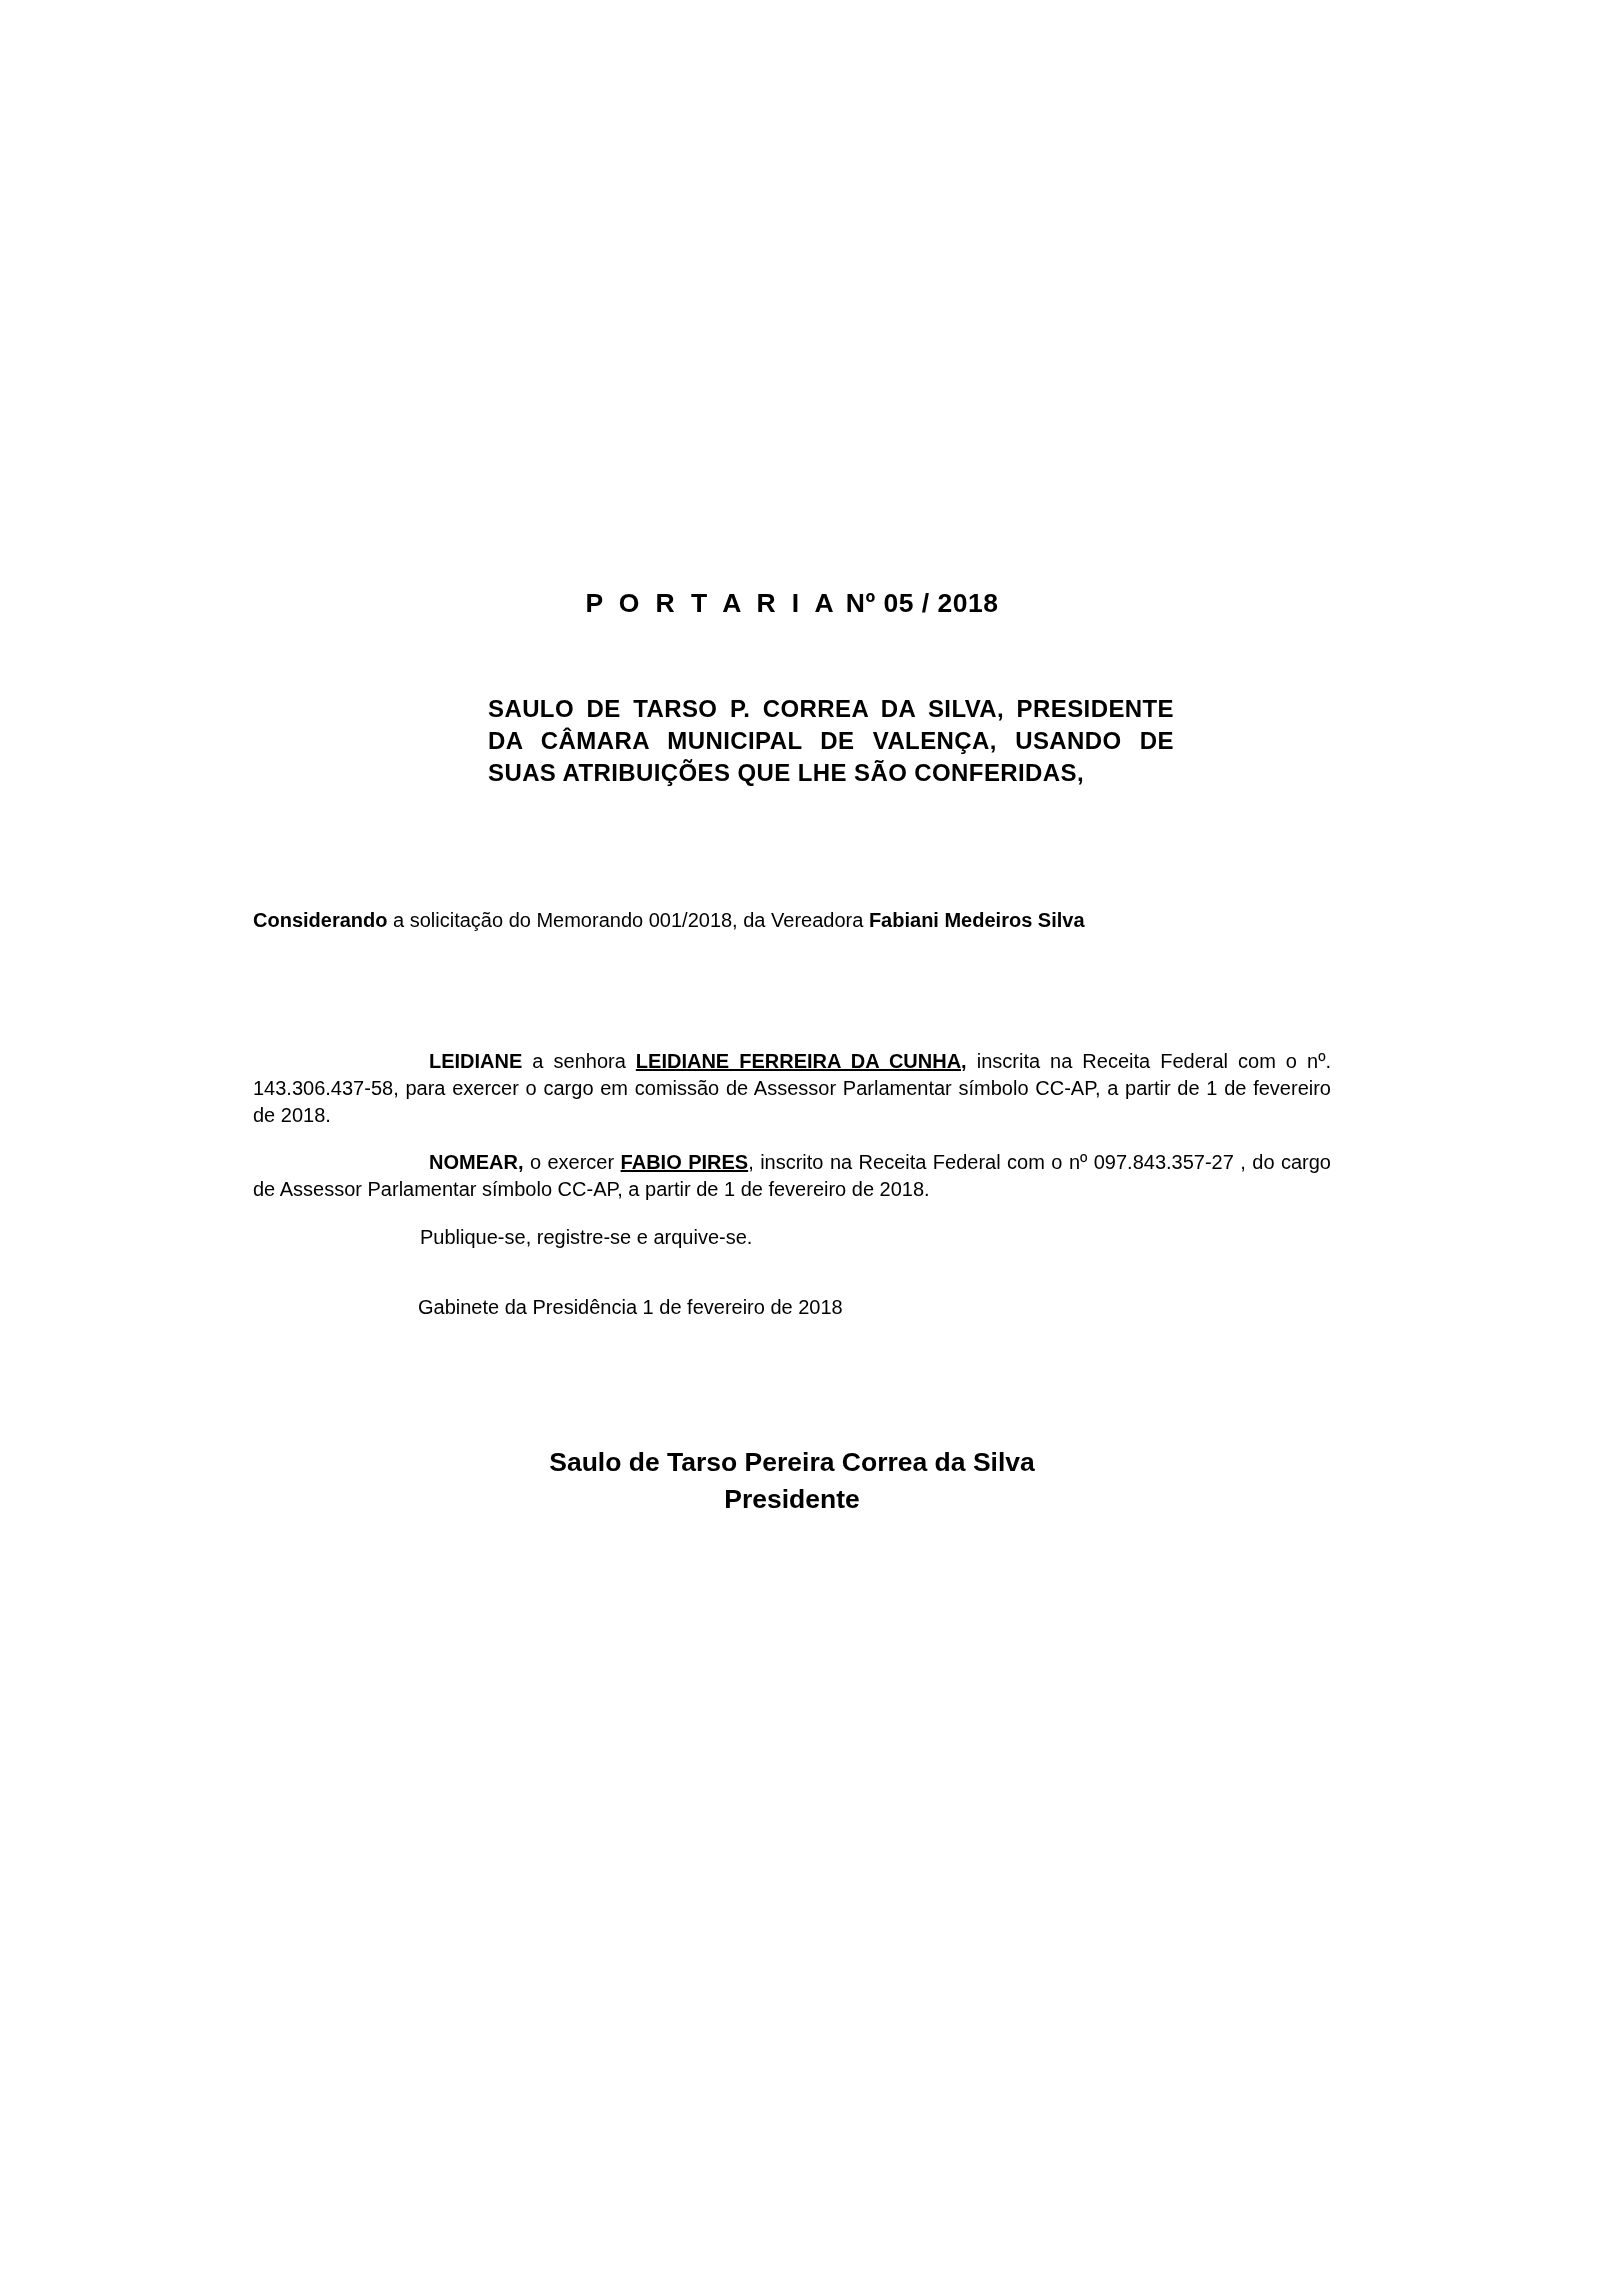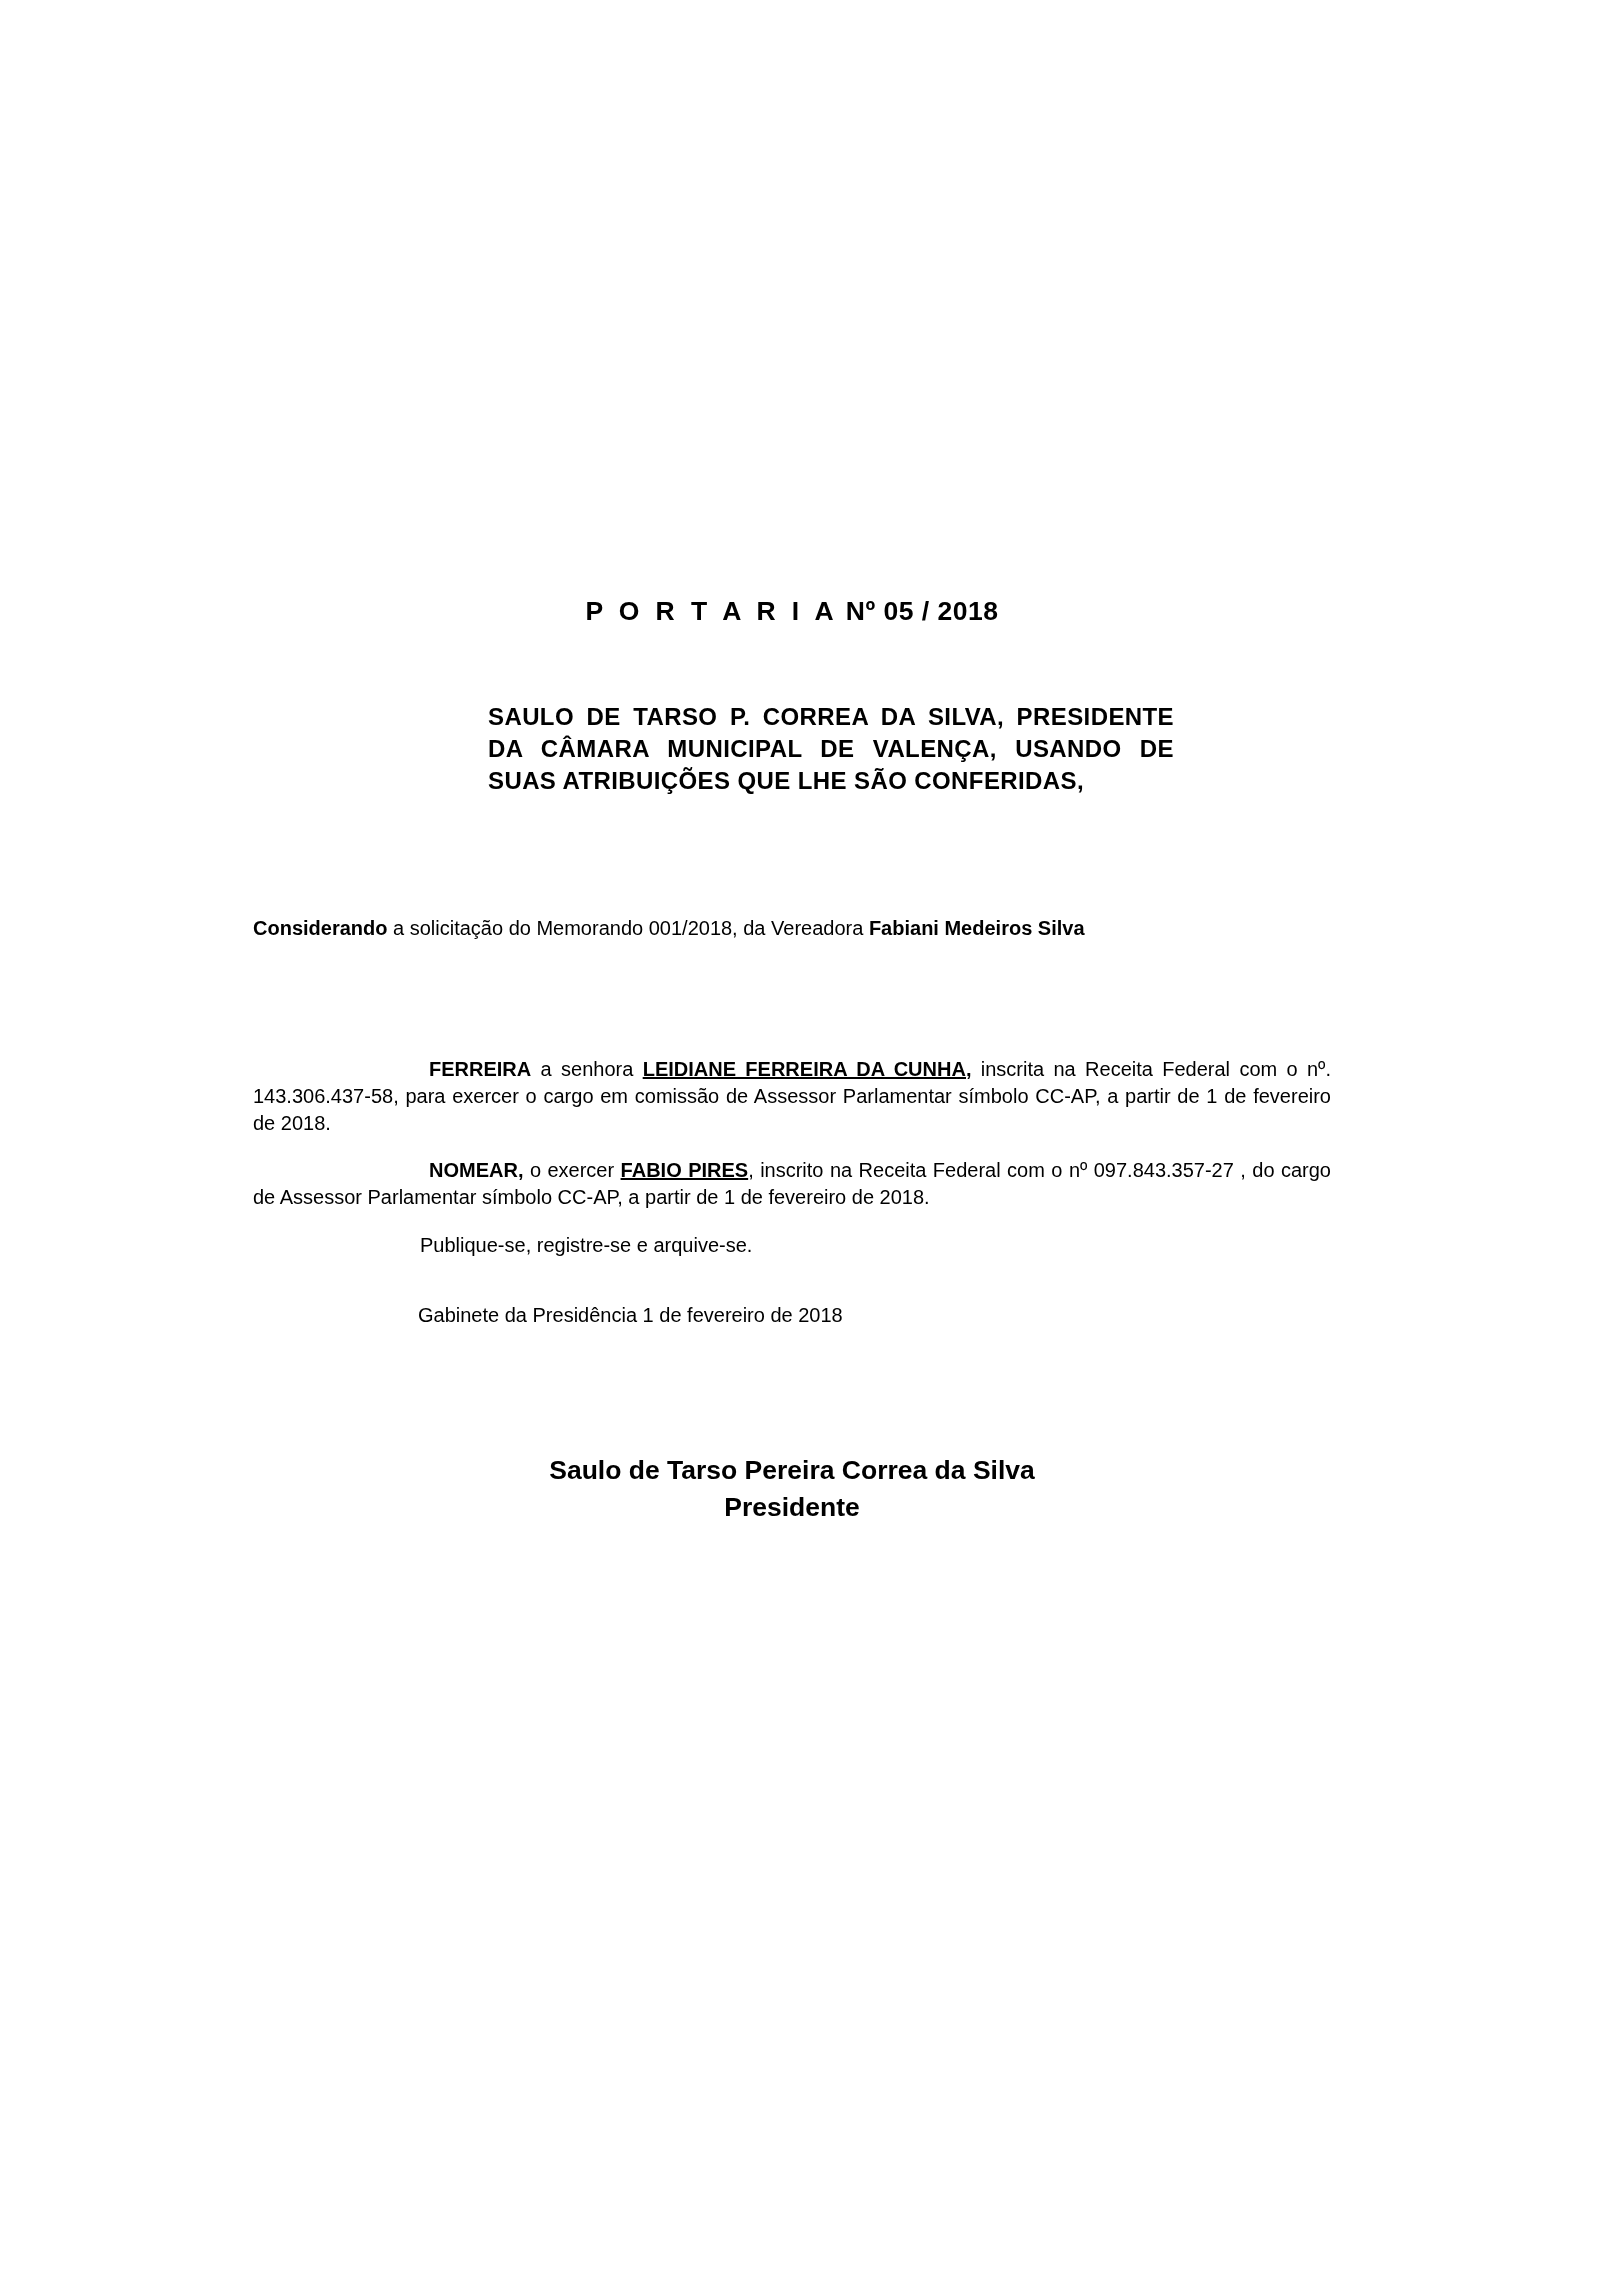--- a/index.html
+++ b/index.html
@@ -9,21 +9,21 @@
   }
   body {
     font-family: "Liberation Sans", sans-serif;
     color: #000000;
   }
   .page {
     position: relative;
     width: 1621px;
     height: 2190px;
     background: #ffffff;
-    margin: 8px auto;
+    margin: 0 auto;
     overflow: hidden;
   }
   .content {
     position: absolute;
     left: 253px;
     top: 588px;
     width: 1078px;
   }
   .doc-title {
     text-align: center;
@@ -98,21 +98,21 @@
       <span>Nº 05 / 2018</span>
     </div>
 
     <div class="heading-block">SAULO DE TARSO P. CORREA DA SILVA, PRESIDENTE DA CÂMARA MUNICIPAL DE VALENÇA, USANDO DE SUAS ATRIBUIÇÕES QUE LHE SÃO CONFERIDAS,</div>
 
     <p class="para considerando">
       <b>Considerando</b><span> a solicitação do Memorando 001/2018, da Vereadora </span><b>Fabiani Medeiros Silva</b>
     </p>
 
     <p class="para block-exonerar indent-first">
-      <b>FERREIRA</b><span> a senhora </span><b class="u">LEIDIANE FERREIRA DA CUNHA,</b><span> inscrita na Receita Federal com o nº. 143.306.437-58, para exercer o cargo em comissão de Assessor Parlamentar símbolo  CC-AP, a partir de 1 de fevereiro de 2018.</span>
+      <b>LEIDIANE</b><span> a senhora </span><b class="u">LEIDIANE FERREIRA DA CUNHA,</b><span> inscrita na Receita Federal com o nº. 143.306.437-58, para exercer o cargo em comissão de Assessor Parlamentar símbolo  CC-AP, a partir de 1 de fevereiro de 2018.</span>
     </p>
 
     <p class="para block-nomear indent-first">
       <b>NOMEAR,</b><span> o exercer </span><b class="u">FABIO PIRES</b><span>, inscrito na Receita Federal com o nº  097.843.357-27 , do cargo de Assessor Parlamentar símbolo CC-AP, a partir de 1 de fevereiro de 2018.</span>
     </p>
 
     <p class="para line-publique">Publique-se, registre-se e arquive-se.</p>
 
     <p class="para line-gabinete">Gabinete da Presidência  1 de  fevereiro de 2018</p>
 

